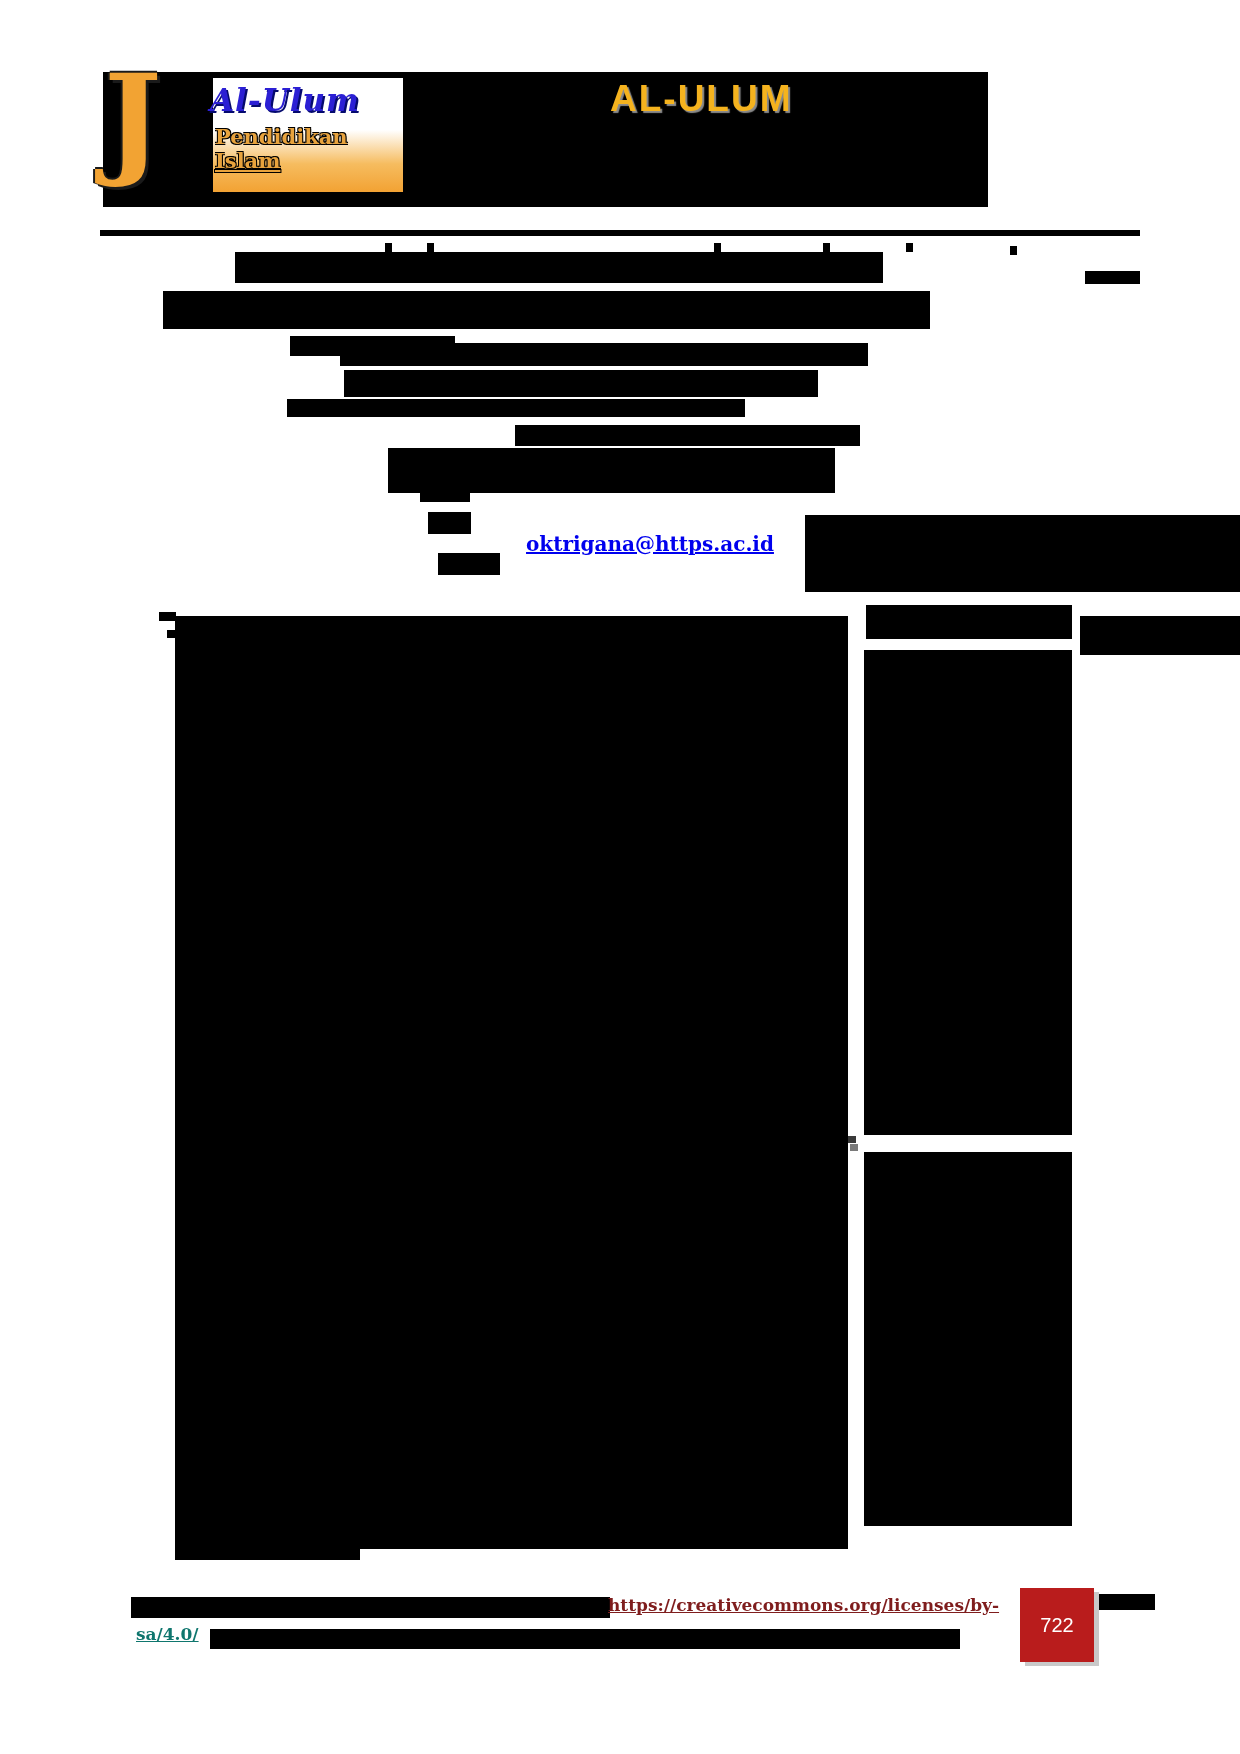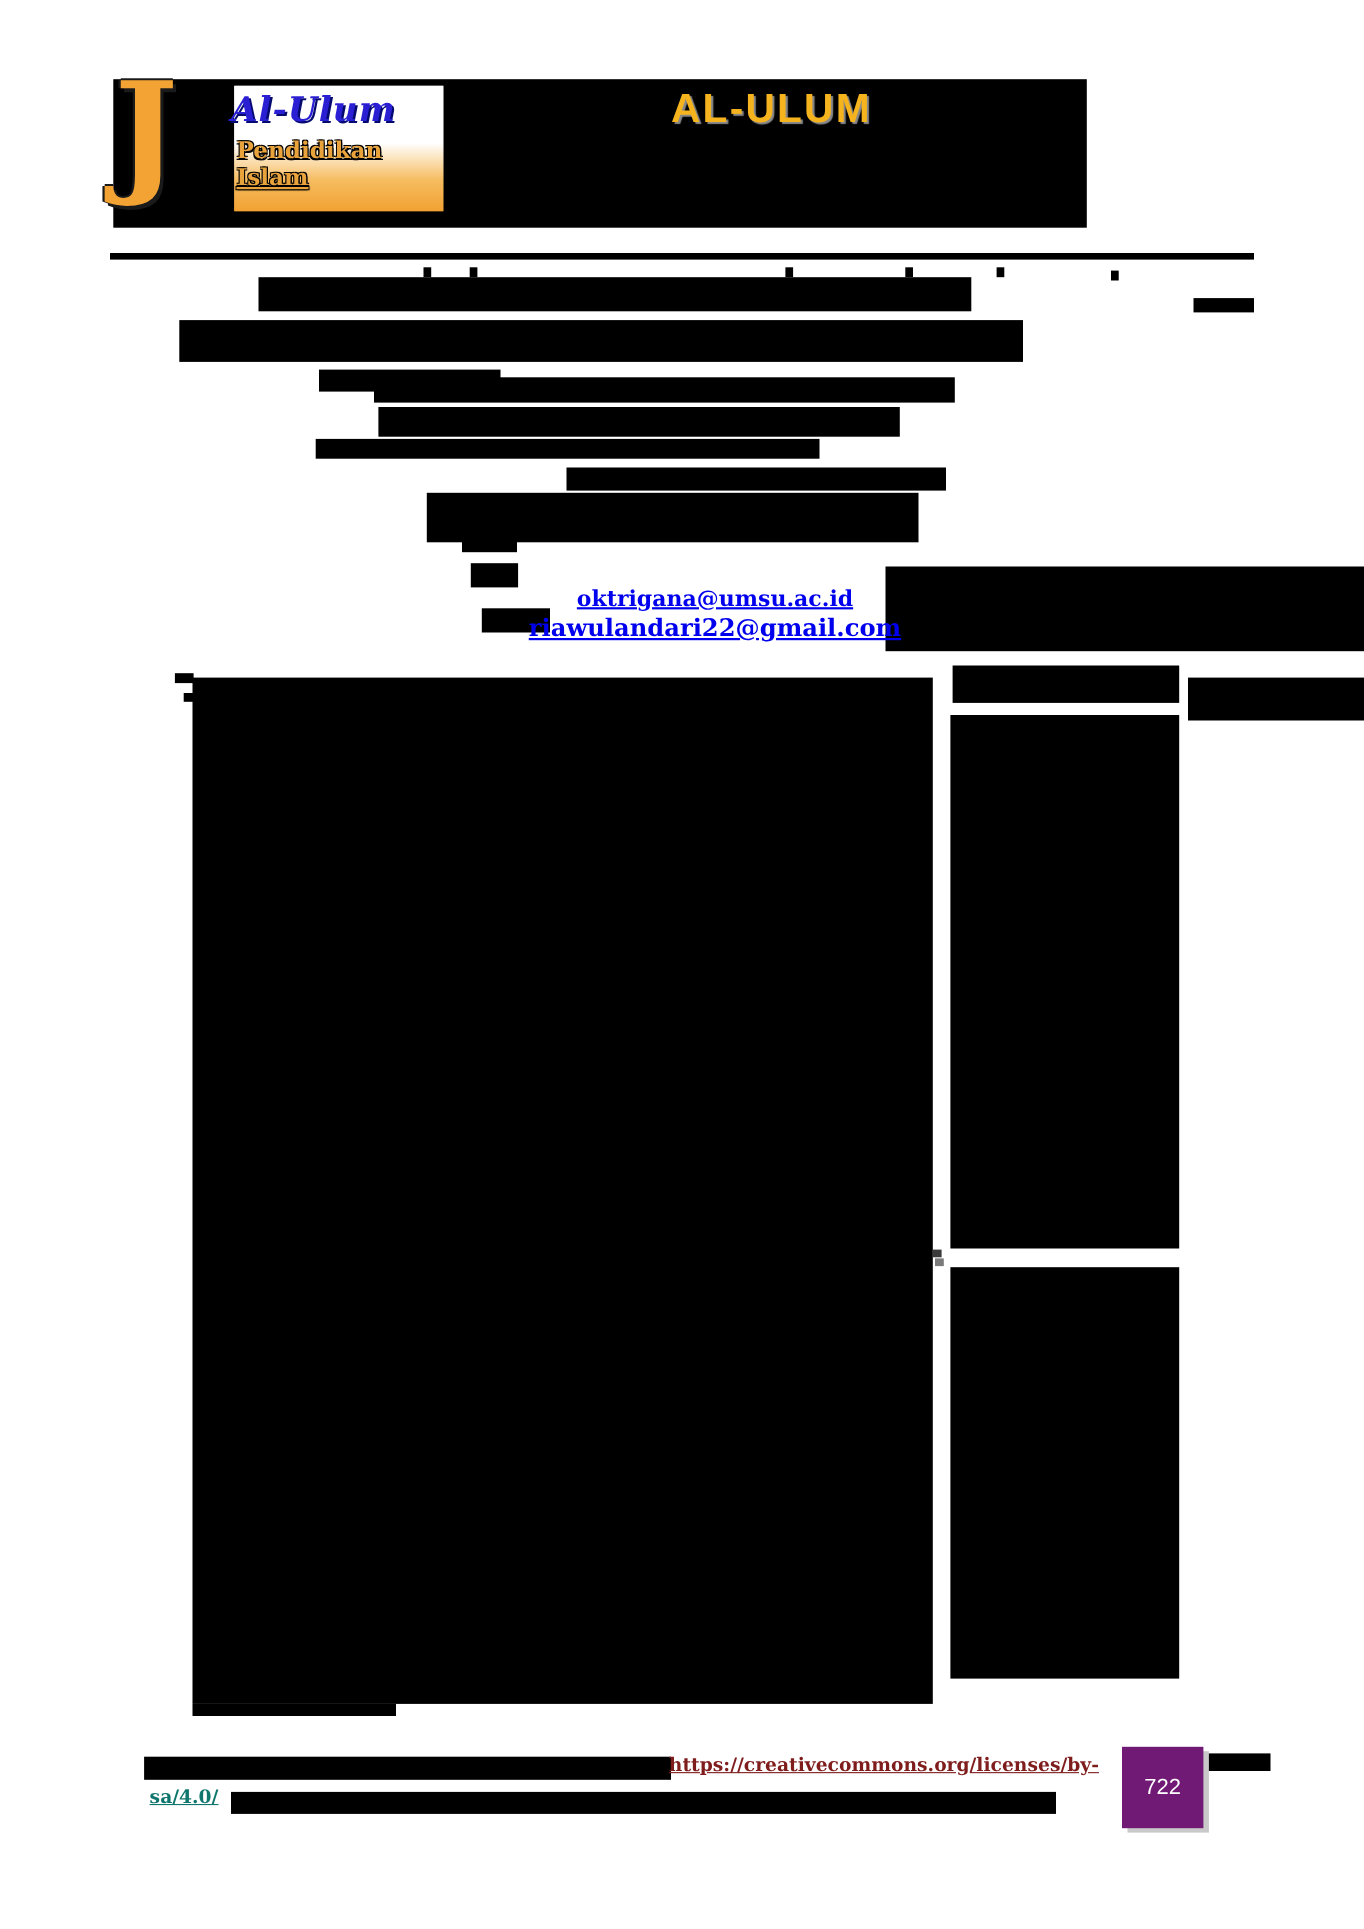--- a/index.html
+++ b/index.html
@@ -22,21 +22,21 @@
           color:#F5B31E;letter-spacing:2px;text-shadow:2px 2px 1px #8a8a8a;}
   
   .email-line{position:absolute;left:380px;width:540px;text-align:center;}
   .email-line a{color:#0000EE;text-decoration:underline;font-weight:bold;font-family:"DejaVu Serif",serif;}
   .e1{top:502px;font-size:20px;}
   .e2{top:532px;font-size:20px;}
   .e3{top:558px;font-size:22px;}
   
   .f-url1{position:absolute;left:608px;top:1595px;font:bold 17px "DejaVu Serif",serif;color:#7f1d1d;}
   .f-url2{position:absolute;left:136px;top:1624px;font:bold 17px "DejaVu Serif",serif;color:#0f766e;}
-  .page-box{position:absolute;left:1020px;top:1588px;width:74px;height:74px;background:#701a75;
+  .page-box{position:absolute;left:1020px;top:1588px;width:74px;height:74px;background:#b91c1c;
             box-shadow:5px 4px 0 #c9c9c9;display:flex;align-items:center;justify-content:center;
             color:#ffffff;font:20px "Liberation Sans",sans-serif;}
   .gmark1{position:absolute;left:848px;top:1136px;width:8px;height:7px;background:#3a3a3a;}
   .gmark2{position:absolute;left:850px;top:1144px;width:8px;height:7px;background:#7a7a7a;}
 </style>
 </head>
 <body>
 
 <div class="page">
 
@@ -67,24 +67,21 @@
   <div class="blk" style="left:344px;top:370px;width:474px;height:27px;"></div>
   <div class="blk" style="left:287px;top:399px;width:458px;height:18px;"></div>
   <div class="blk" style="left:515px;top:425px;width:345px;height:21px;"></div>
   <div class="blk" style="left:388px;top:448px;width:447px;height:45px;"></div>
   <div class="blk" style="left:420px;top:474px;width:50px;height:28px;"></div>
   <div class="blk" style="left:428px;top:512px;width:43px;height:22px;"></div>
   <div class="blk" style="left:438px;top:553px;width:62px;height:22px;"></div>
   <div class="blk" style="left:805px;top:515px;width:435px;height:77px;"></div>
 
   <div class="email-line e2">
-    <a href="#">oktrigana@umsu.ac.id</a>
-  </div>
-  <div class="email-line e3">
-    <a href="#">riawulandari22@gmail.com</a>
+    <a href="#">oktrigana@https.ac.id</a>
   </div>
 
   <div class="blk" style="left:159px;top:612px;width:17px;height:9px;"></div>
   <div class="blk" style="left:167px;top:630px;width:9px;height:8px;"></div>
   <div class="blk" style="left:175px;top:616px;width:673px;height:933px;"></div>
   <div class="blk" style="left:175px;top:1549px;width:185px;height:11px;"></div>
 
   <div class="blk" style="left:866px;top:605px;width:206px;height:34px;"></div>
   <div class="blk" style="left:1080px;top:616px;width:160px;height:39px;"></div>
   <div class="blk" style="left:864px;top:650px;width:208px;height:485px;"></div>

